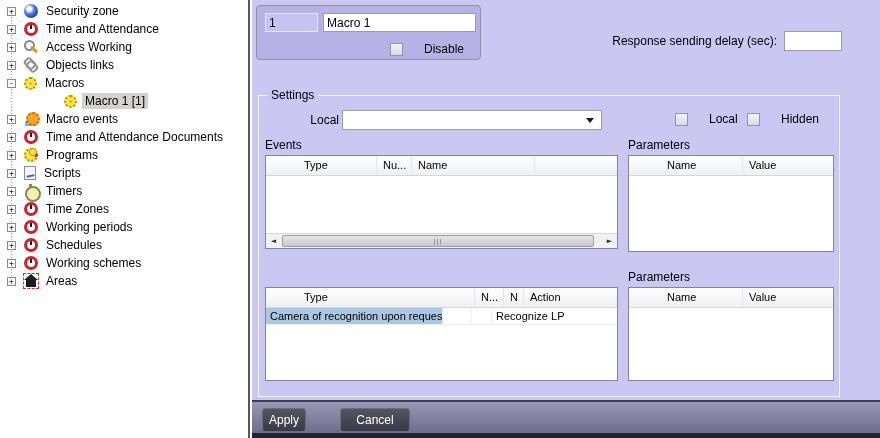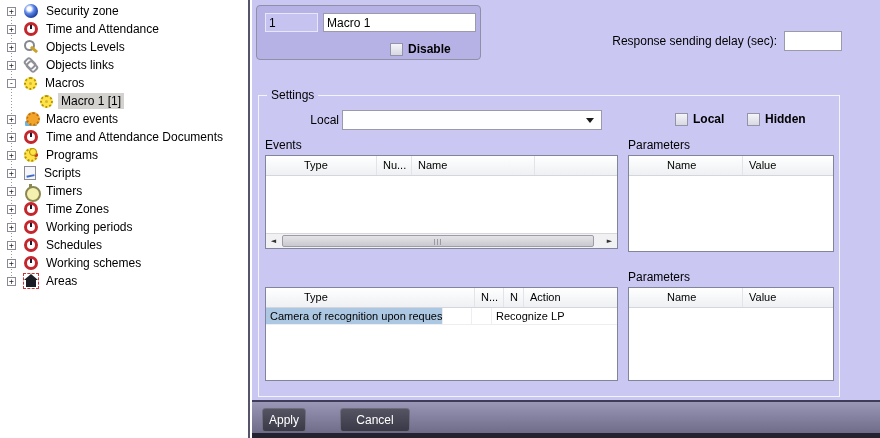--- a/index.html
+++ b/index.html
@@ -8,21 +8,21 @@
             font:12px "Liberation Sans","DejaVu Sans",sans-serif; color:#000; }
 
   
   .tree-panel { position:absolute; left:0; top:0; width:250px; height:438px; background:#fff;
     border-right:2px solid #55546a; padding-top:2px;
     background-image:repeating-linear-gradient(to bottom,#9a9a9a 0 1px,transparent 1px 3px);
     background-repeat:no-repeat; background-position:11px 8px; background-size:1px 274px; }
   .trow { display:flex; align-items:center; height:18px; cursor:default; }
   .expander { width:9px; height:9px; margin:0 8px 0 7px; flex:none; background:#fff;
     border:1px solid #8a8a96; font:8px/7px "DejaVu Sans Mono",monospace; text-align:center; color:#222; }
-  .trow.child { padding-left:40px; }
+  .trow.child { padding-left:64px; }
   .tlabel { padding:1px 3px; white-space:nowrap; }
   .trow.selected .tlabel { background:#d4d2cf; }
 
   
   .ticon { width:14px; height:14px; margin-right:5px; flex:none; position:relative; display:inline-block; }
   .i-swirl { border-radius:50%; background:radial-gradient(circle at 38% 35%, #ffffff 0 16%, #5b86e8 38%, #1d3f9e 72%, #102a70 100%); }
   .i-clock { width:14px; height:14px; border-radius:50%; background:#fff; border:3px solid #c4262c; }
   .i-clock::after { content:''; position:absolute; left:3px; top:0px; width:2px; height:4px; background:#1a1a2e; }
   .i-gear { width:13px; height:13px; border-radius:50%; background:#ffe24a; border:2px dotted #b09400; }
   .i-gear::after { content:''; position:absolute; inset:3px; border-radius:50%; background:#d8b830; }
@@ -45,21 +45,21 @@
 
   
   .main-panel { position:absolute; left:252px; top:0; width:628px; height:438px; background:#cac7f3; }
 
   .id-box { position:absolute; left:4px; top:5px; width:225px; height:55px; background:#b6b2e6;
             border:1px solid #8f8fa6; border-radius:4px; }
   .id-input { position:absolute; left:8px; top:7px; width:53px; height:19px; background:#c7c3f1;
               border:1px solid #e8e6fa; font:inherit; padding:0 3px; color:#000; }
   .name-input { position:absolute; left:66px; top:7px; width:153px; height:19px; background:#fff;
                 border:1px solid #9a9aaa; font:inherit; padding:4px 3px; }
-  .cb-wrap { display:flex; align-items:center; gap:5px;font-weight:bold; }
+  .cb-wrap { display:flex; align-items:center; gap:21px; }
   .disable-wrap { position:absolute; left:133px; top:36px; }
   .cb { width:13px; height:13px; flex:none; background:linear-gradient(#f4f4f8,#d8d8e4);
         border:1px solid #9494a8; }
 
   .resp-label { position:absolute; left:360px; top:34px; width:165px; text-align:right; }
   .resp-input { position:absolute; left:532px; top:31px; width:58px; height:20px; background:#fff;
                 border:1px solid #9a9aaa; font:inherit; padding:0 3px; }
 
   .groupbox { position:absolute; left:6px; top:95px; width:582px; height:302px; border:1px solid #f4f4fc; }
   .gb-caption { position:absolute; left:8px; top:-8px; background:#cac7f3; padding:0 4px; }
@@ -127,21 +127,21 @@
       <span class="tlabel">Security zone</span>
     </div>
     <div class="trow">
       <span class="expander">+</span>
       <span class="ticon i-clock"></span>
       <span class="tlabel">Time and Attendance</span>
     </div>
     <div class="trow">
       <span class="expander">+</span>
       <span class="ticon i-key"></span>
-      <span class="tlabel">Objects Levels</span>
+      <span class="tlabel">Access Working</span>
     </div>
     <div class="trow">
       <span class="expander">+</span>
       <span class="ticon i-link"></span>
       <span class="tlabel">Objects links</span>
     </div>
     <div class="trow">
       <span class="expander">-</span>
       <span class="ticon i-gear"></span>
       <span class="tlabel">Macros</span>

